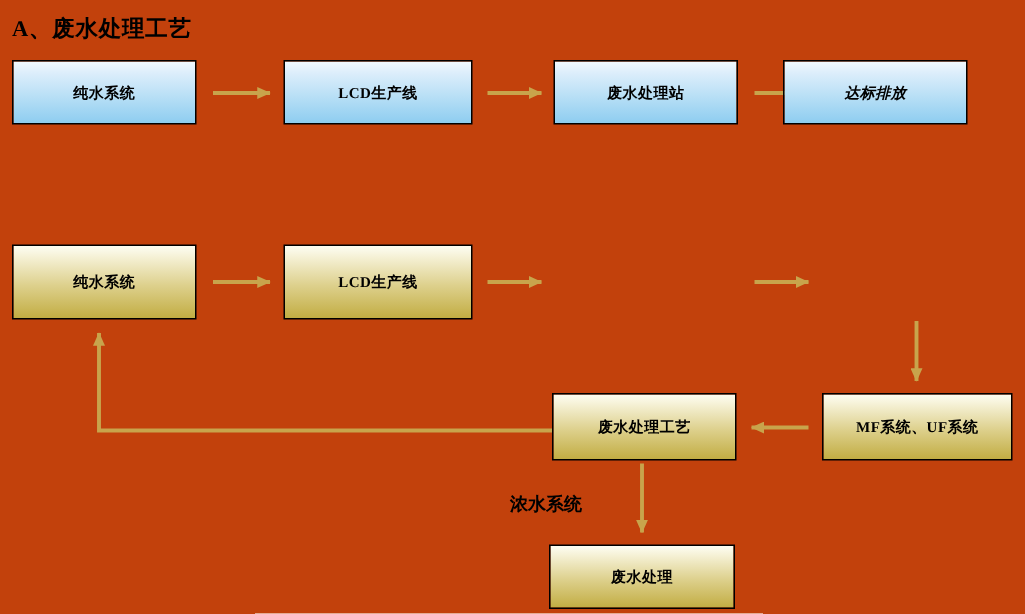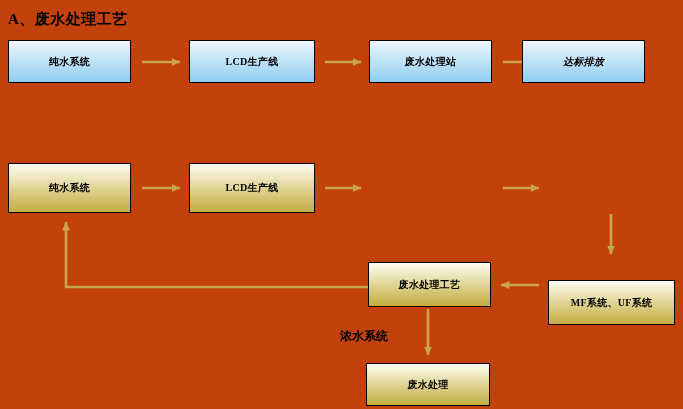--- a/index.html
+++ b/index.html
@@ -129,21 +129,21 @@
   <div class="node gold" style="left:8px; top:163px; width:123px; height:50px;">
     <span>纯水系统</span>
   </div>
 
   <div class="node gold" style="left:189px; top:163px; width:126px; height:50px;">
     <span>LCD生产线</span>
   </div>
 
 
 
-  <div class="node gold" style="left:548px; top:280px; width:127px; height:45px;">
+  <div class="node gold" style="left:548px; top:262px; width:127px; height:45px;">
     <span>MF系统、UF系统</span>
   </div>
 
   <div class="node gold" style="left:368px; top:262px; width:123px; height:45px;">
     <span>废水处理工艺</span>
   </div>
 
   <div class="node gold" style="left:366px; top:363px; width:124px; height:43px;">
     <span>废水处理</span>
   </div>

